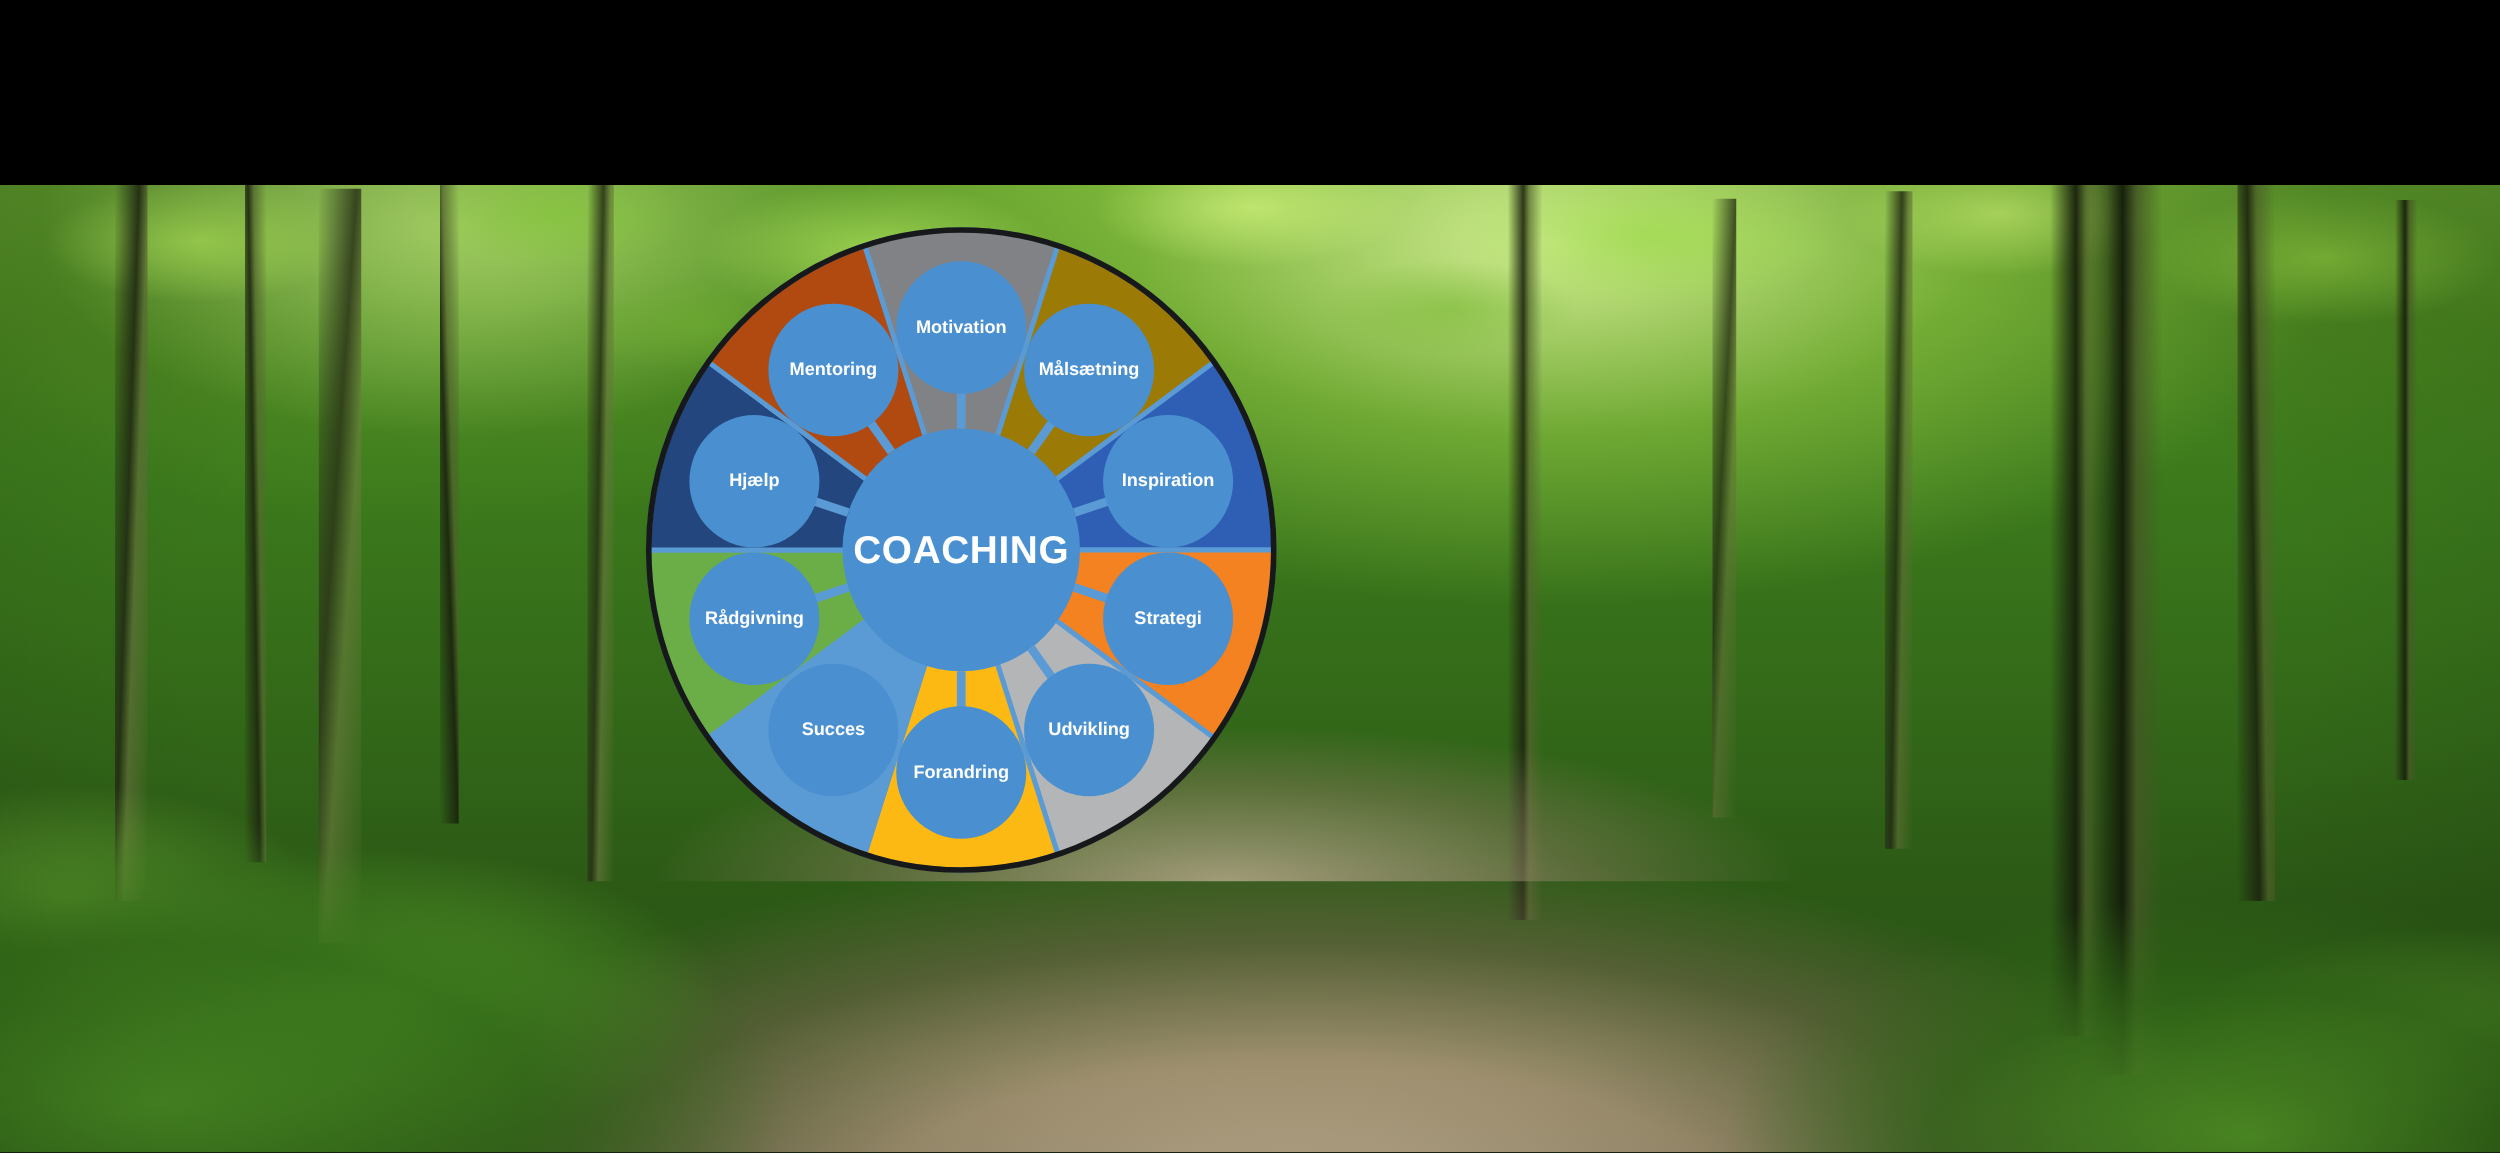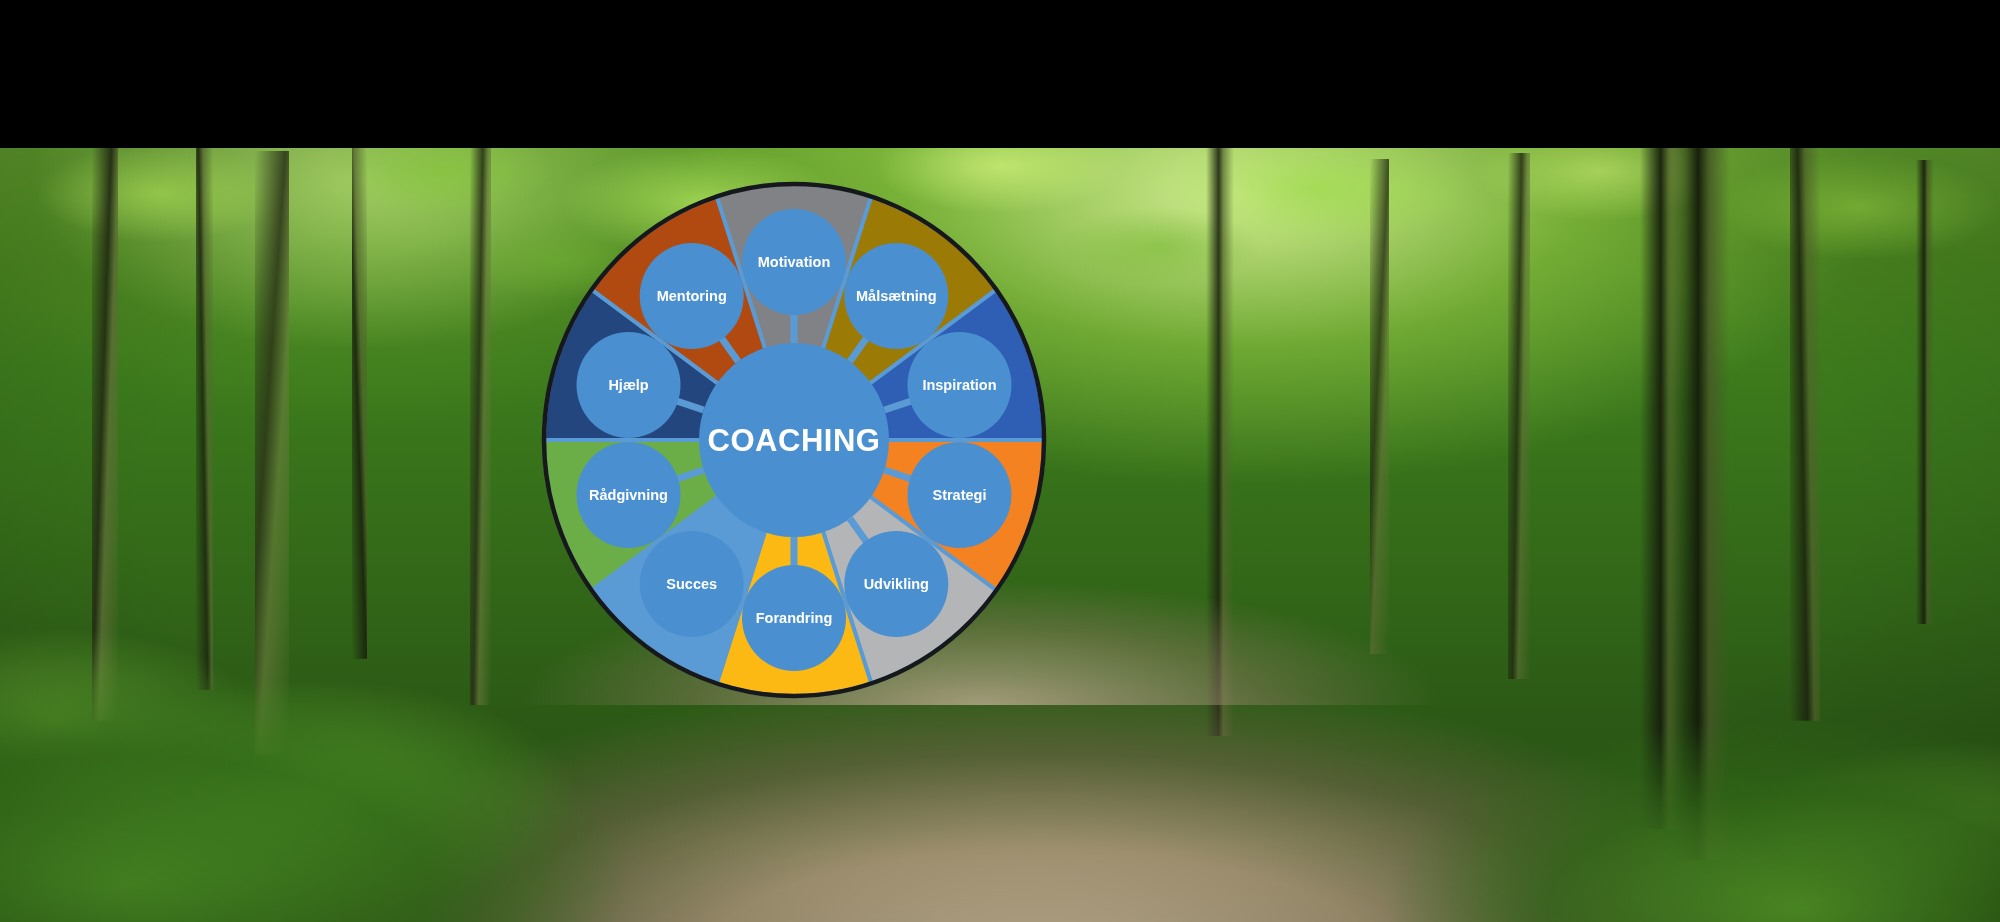--- a/index.html
+++ b/index.html
@@ -104,21 +104,21 @@
       radial-gradient(ellipse 34% 30% at 96% 70%, rgba(120,190,58,.55) 0%, rgba(44,96,20,0) 76%);
   }
   #photo .vig {
     position: absolute; inset: 0;
     background: radial-gradient(ellipse 82% 88% at 50% 46%, rgba(0,0,0,0) 52%, rgba(0,0,0,.26) 100%);
   }
 
   
   #wheel-wrap {
     position: absolute;
-    left: 544px;
+    left: 519px;
     top: 183px;
     width: 500px;
     height: 512px;
   }
   #wheel-wrap svg { display: block; width: 100%; height: 100%; overflow: visible; }
 
   .wedge { stroke: #5b9bd5; stroke-width: 4; }
   .rim   { fill: none; stroke: #17181a; stroke-width: 4.5; }
   .spoke { stroke: #5b9bd5; stroke-width: 7; fill: none; }
 

